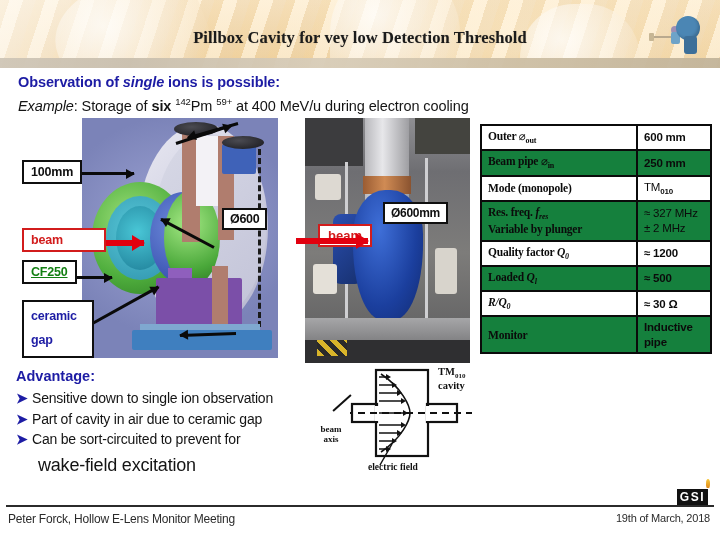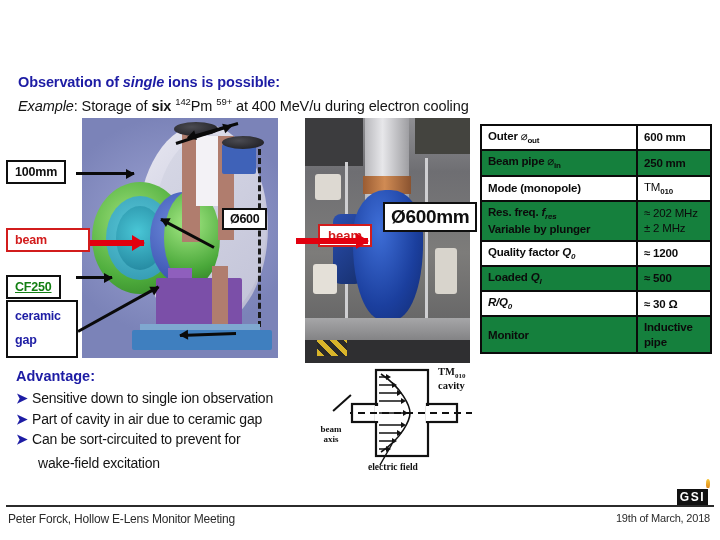--- a/index.html
+++ b/index.html
@@ -114,25 +114,25 @@
   .ar{position:absolute;background:#0a0a0a;height:3px;transform-origin:left center;}
   .ar:after{content:"";position:absolute;right:-1px;top:-3.5px;border-left:9px solid #0a0a0a;
     border-top:5px solid transparent;border-bottom:5px solid transparent;}
   .ar-red{background:#e2000f;height:6px;}
   .ar-red:after{border-left-color:#e2000f;border-left-width:13px;border-top-width:8px;
     border-bottom-width:8px;top:-5px;}
 
   
   .lbl{
     position:absolute;background:#ffffff;border:2px solid #0f0f0f;
-    font-size:12.5px;font-weight:bold;padding:3px 7px;color:#0f0f0f;letter-spacing:-.2px;
+    font-size:12.5px;font-weight:bold;padding:3px 7px;color:#0f0f0f;letter-spacing:-.2px;margin-left:16px;
   }
   .lbl-100{left:6px;top:160px;}
   .lbl-beam{left:6px;top:228px;border-color:#d21c1c;color:#d21c1c;width:66px;}
-  .lbl-cf{left:6px;top:275px;color:#127f12;text-decoration:underline;}
+  .lbl-cf{left:6px;top:260px;color:#127f12;text-decoration:underline;}
   .lbl-ceramic{left:6px;top:300px;color:#1d1ca4;width:54px;line-height:1.9;}
 
   
   .photo{
     position:absolute;left:305px;top:118px;width:165px;height:245px;
     background:linear-gradient(180deg,#8f8f92 0%,#6e6e72 22%,#7d7c7a 55%,#5a5a5c 100%);
     overflow:hidden;
   }
   .ph-col{position:absolute;left:60px;top:0;width:44px;height:86px;
     background:linear-gradient(90deg,#b9b9bd,#e7e7ea 40%,#9e9ea2);}
@@ -151,52 +151,52 @@
   .ph-yellow{position:absolute;left:12px;top:222px;width:30px;height:16px;
     background:repeating-linear-gradient(45deg,#d9b52a 0 5px,#2a2a2a 5px 10px);}
   .ph-w1{position:absolute;left:10px;top:56px;width:26px;height:26px;background:#ddd9d2;border-radius:3px;}
   .ph-w2{position:absolute;left:8px;top:146px;width:24px;height:30px;background:#e4e0d8;border-radius:3px;}
   .ph-w3{position:absolute;left:130px;top:130px;width:22px;height:46px;background:#d8d4cc;border-radius:3px;}
   .ph-rod{position:absolute;left:40px;top:44px;width:3px;height:160px;background:#cfcfd2;}
   .ph-rod2{position:absolute;left:120px;top:40px;width:3px;height:165px;background:#cfcfd2;}
 
   .ph-d600{
     position:absolute;left:383px;top:202px;padding:2px 6px;background:#ffffff;
-    border:2.5px solid #0f0f0f;font-size:19px;font-weight:bold;color:#0f0f0f;letter-spacing:-.3px;
+    border:2.5px solid #0f0f0f;font-size:12px;font-weight:bold;color:#0f0f0f;letter-spacing:-.3px;
   }
   .ph-beam{
     position:absolute;left:318px;top:224px;padding:2px 8px;background:#ffffff;
     border:2.5px solid #d21c1c;font-size:13px;font-weight:bold;color:#d21c1c;
   }
 
   
   .spec{
     position:absolute;left:480px;top:124px;width:232px;
     border-collapse:collapse;border:2px solid #0b0b0b;
     background:#fff;
   }
   .spec td{
     border:2px solid #0b0b0b;padding:3px 6px;
     font-size:11.5px;font-weight:bold;color:#0b0b0b;line-height:1.25;
     letter-spacing:-.2px;vertical-align:middle;
   }
-  .spec td.k{width:142px;}
+  .spec td.k{width:142px;font-family:Liberation Serif, serif;}
   .spec tr.alt td{background:#15803d;}
   .spec .ital{font-style:italic;}
   .spec sub{font-size:8px;}
   .nb{font-weight:normal;}
 
   
   .adv-h{
     position:absolute;left:16px;top:368px;font-size:14.5px;font-weight:bold;color:#1d1ca4;
   }
   .adv-list{position:absolute;left:16px;top:388px;width:330px;}
   .adv-item{display:flex;align-items:flex-start;font-size:14px;color:#141414;line-height:1.48;letter-spacing:-.2px;}
   .adv-bul{color:#1d1ca4;font-weight:bold;width:16px;flex:0 0 16px;}
-  .adv-cont{position:absolute;left:38px;top:455px;font-size:14px;color:#141414;letter-spacing:-.2px;}
+  .adv-cont{position:absolute;left:38px;top:455px;font-size:18px;color:#141414;letter-spacing:-.2px;}
 
   
   .cav{position:absolute;left:350px;top:366px;width:122px;height:108px;}
   .cav svg{display:block;}
   .cav-tm{
     position:absolute;left:438px;top:366px;font-size:10.5px;font-weight:bold;
     color:#111;font-family:"Liberation Serif",serif;line-height:1.15;text-align:left;
   }
   .cav-tm sub{font-size:7px;}
   .cav-ef{
@@ -217,20 +217,35 @@
   .gsi-box{display:inline-block;background:#111;color:#fff;font-weight:bold;font-size:12px;
     letter-spacing:1.5px;padding:1px 3px;font-family:"Liberation Sans",sans-serif;}
   .gsi-flame{position:absolute;right:10px;top:479px;width:4px;height:9px;border-radius:50% 50% 40% 40%;
     background:linear-gradient(180deg,#f7c93f,#e08a1a);}
 </style>
 </head>
 <body>
 
 <div class="slide">
 
+  <div class="header">
+    <div class="hdr-blob hdr-b1"></div>
+    <div class="hdr-blob hdr-b2"></div>
+    <div class="hdr-blob hdr-b3"></div>
+    <div class="hdr-title">Pillbox Cavity for vey low Detection Threshold</div>
+    <div class="hdr-strip"></div>
+    <div class="hdr-logo">
+      <div class="logo-stem"></div>
+      <div class="logo-stem2"></div>
+      <div class="logo-dot"></div>
+      <div class="logo-small"></div>
+      <div class="logo-circ"></div>
+      <div class="logo-body"></div>
+    </div>
+  </div>
 
   <div class="lead1">
     <span>Observation of </span><i>single</i><span> ions is possible:</span>
   </div>
   <div class="lead2">
     <span class="ex">Example</span><span>: Storage of </span><b>six</b>&nbsp;<sup>142</sup><span>Pm </span><sup>59+</sup><span> at 400 MeV/u  during electron cooling</span>
   </div>
 
   <div class="cad">
     <div class="disc cad-outer"></div>
@@ -301,21 +316,21 @@
       <tr class="alt">
         <td class="k"><span>Beam pipe </span><span class="nb">⌀</span><sub>in</sub></td>
         <td>250 mm</td>
       </tr>
       <tr>
         <td class="k">Mode (monopole)</td>
         <td><span class="nb">TM</span><sub>010</sub></td>
       </tr>
       <tr class="alt">
         <td class="k"><span>Res. freq. </span><i>f</i><sub class="ital">res</sub><br><span>Variable by plunger</span></td>
-        <td><span class="nb">≈ 202 MHz</span><br><span class="nb">± 2 MHz</span></td>
+        <td><span class="nb">≈ 327 MHz</span><br><span class="nb">± 2 MHz</span></td>
       </tr>
       <tr>
         <td class="k"><span>Quality factor </span><i>Q</i><sub class="ital">0</sub></td>
         <td class="nb">≈ 1200</td>
       </tr>
       <tr class="alt">
         <td class="k"><span>Loaded </span><i>Q</i><sub class="ital">l</sub></td>
         <td class="nb">≈   500</td>
       </tr>
       <tr>

